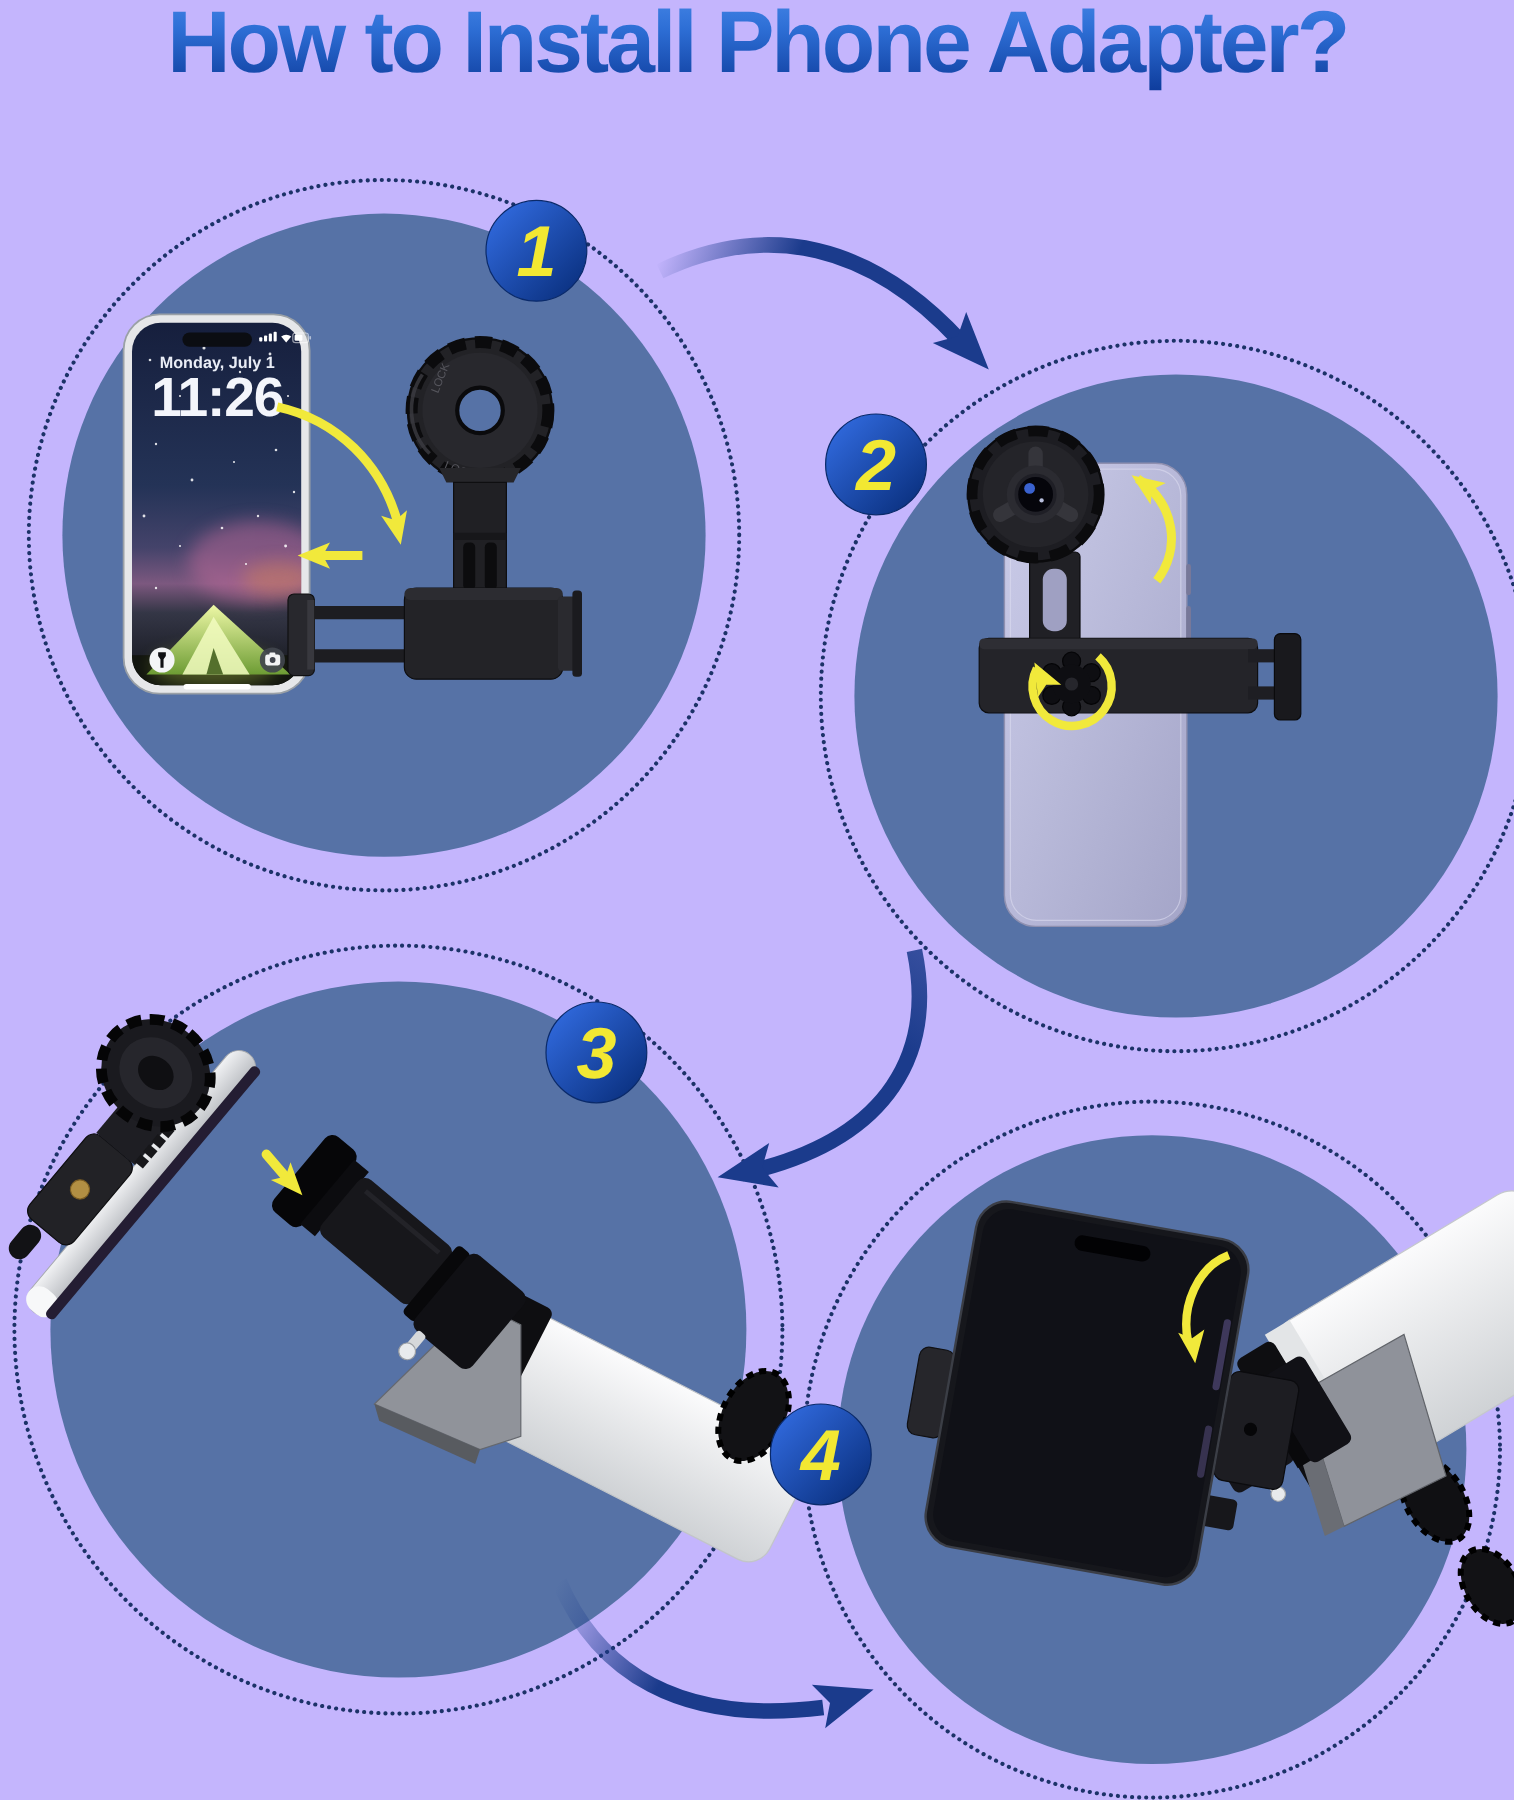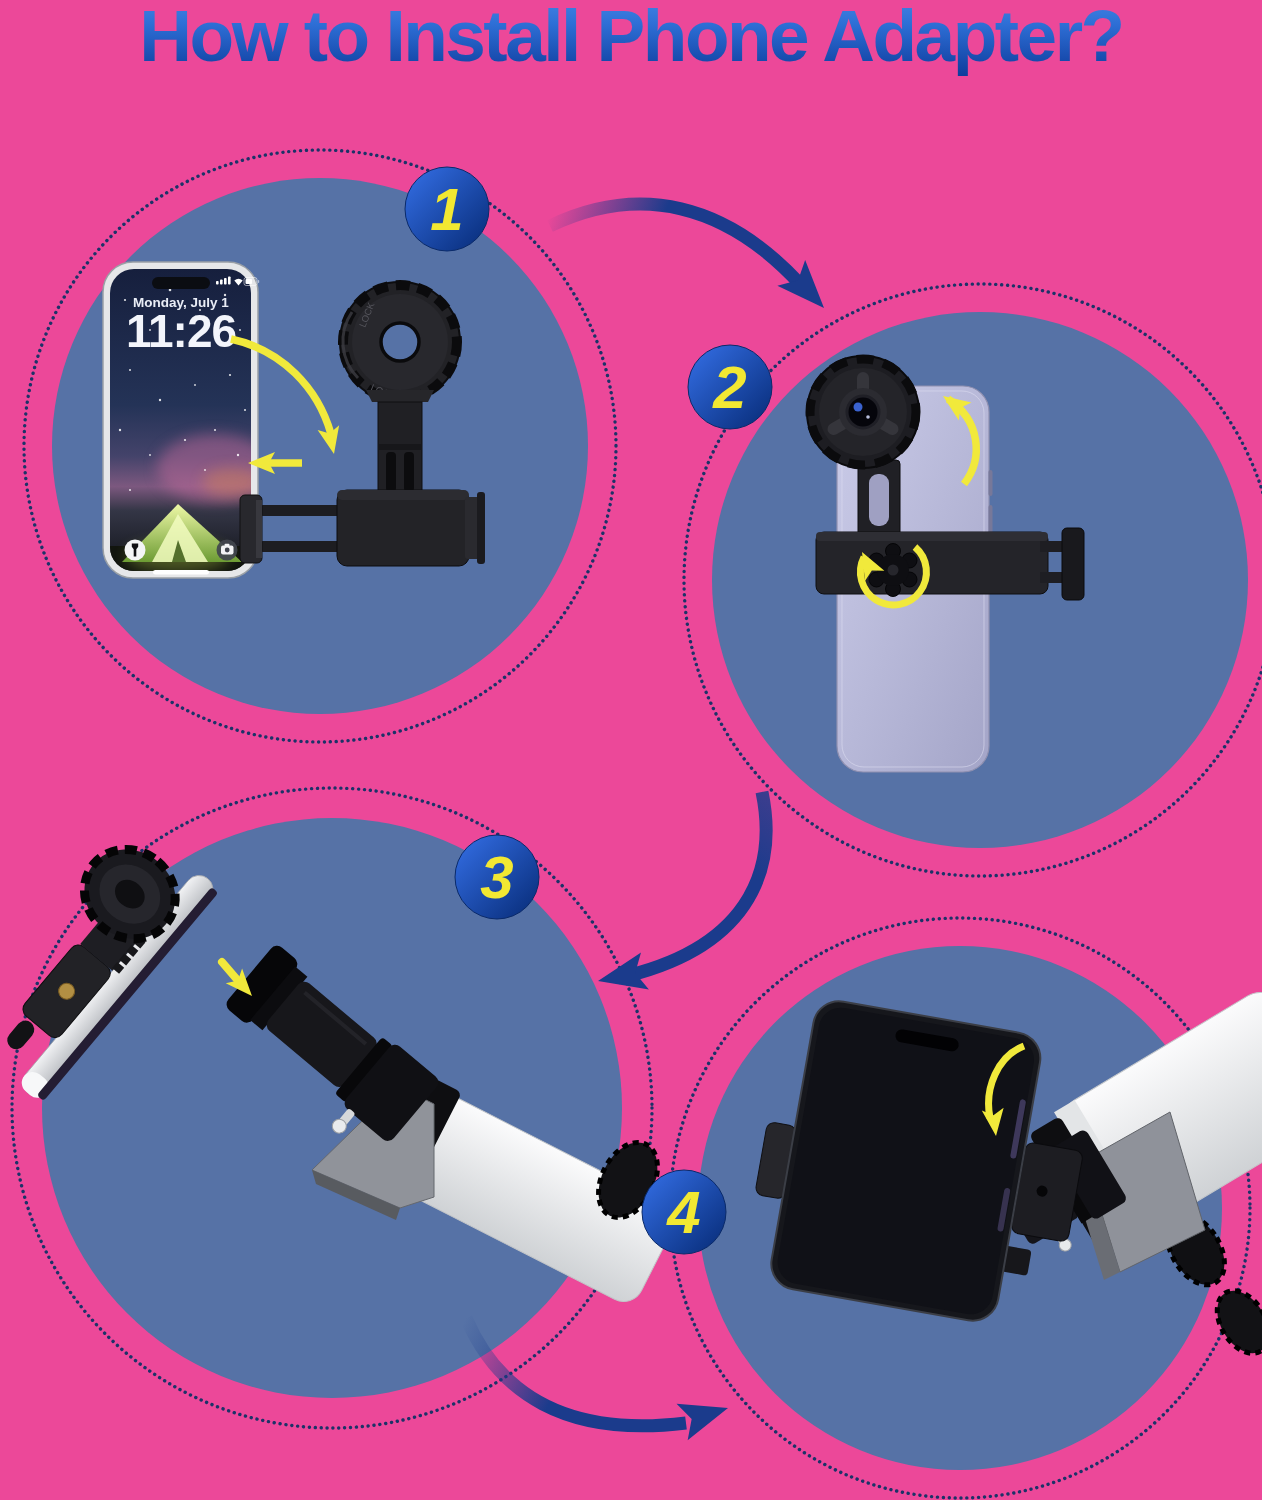--- a/index.html
+++ b/index.html
@@ -1,16 +1,16 @@
 <!DOCTYPE html>
 <html><head>
 <meta charset="utf-8">
 <style>
   html,body{margin:0;padding:0;background:#ffffff;}
-  .canvas{position:relative;width:1262px;height:1500px;background:#ec4899;overflow:hidden;
+  .canvas{position:relative;width:1262px;height:1500px;background:#c4b5fd;overflow:hidden;
           font-family:"Liberation Sans",sans-serif;}
   .title{position:absolute;top:-6px;left:0;right:0;margin:0;text-align:center;
          font-size:73px;font-weight:bold;letter-spacing:-2.5px;line-height:1.15;
          color:#1b4fb8;}
   @supports ((-webkit-background-clip:text) or (background-clip:text)){
     .title{background:linear-gradient(180deg,#4586e6 0%,#2e6fd6 35%,#0d3a9a 100%);
            -webkit-background-clip:text;background-clip:text;color:transparent;}
   }
   svg{position:absolute;left:0;top:0;}
   svg text{font-family:"Liberation Sans",sans-serif;}

